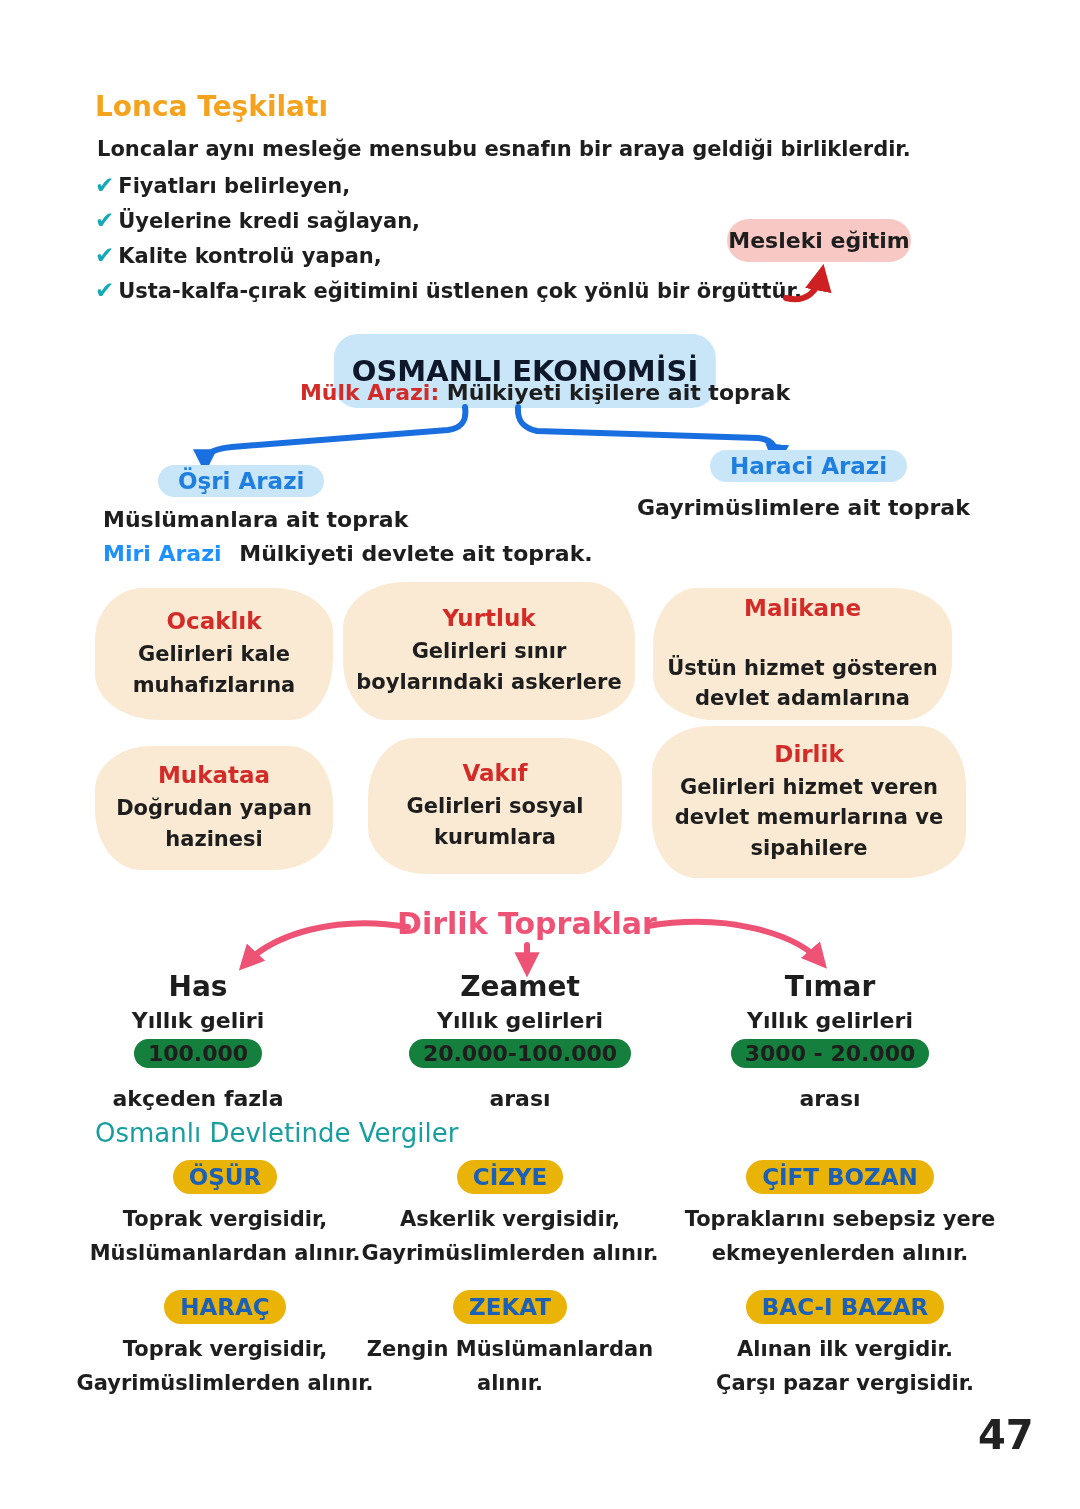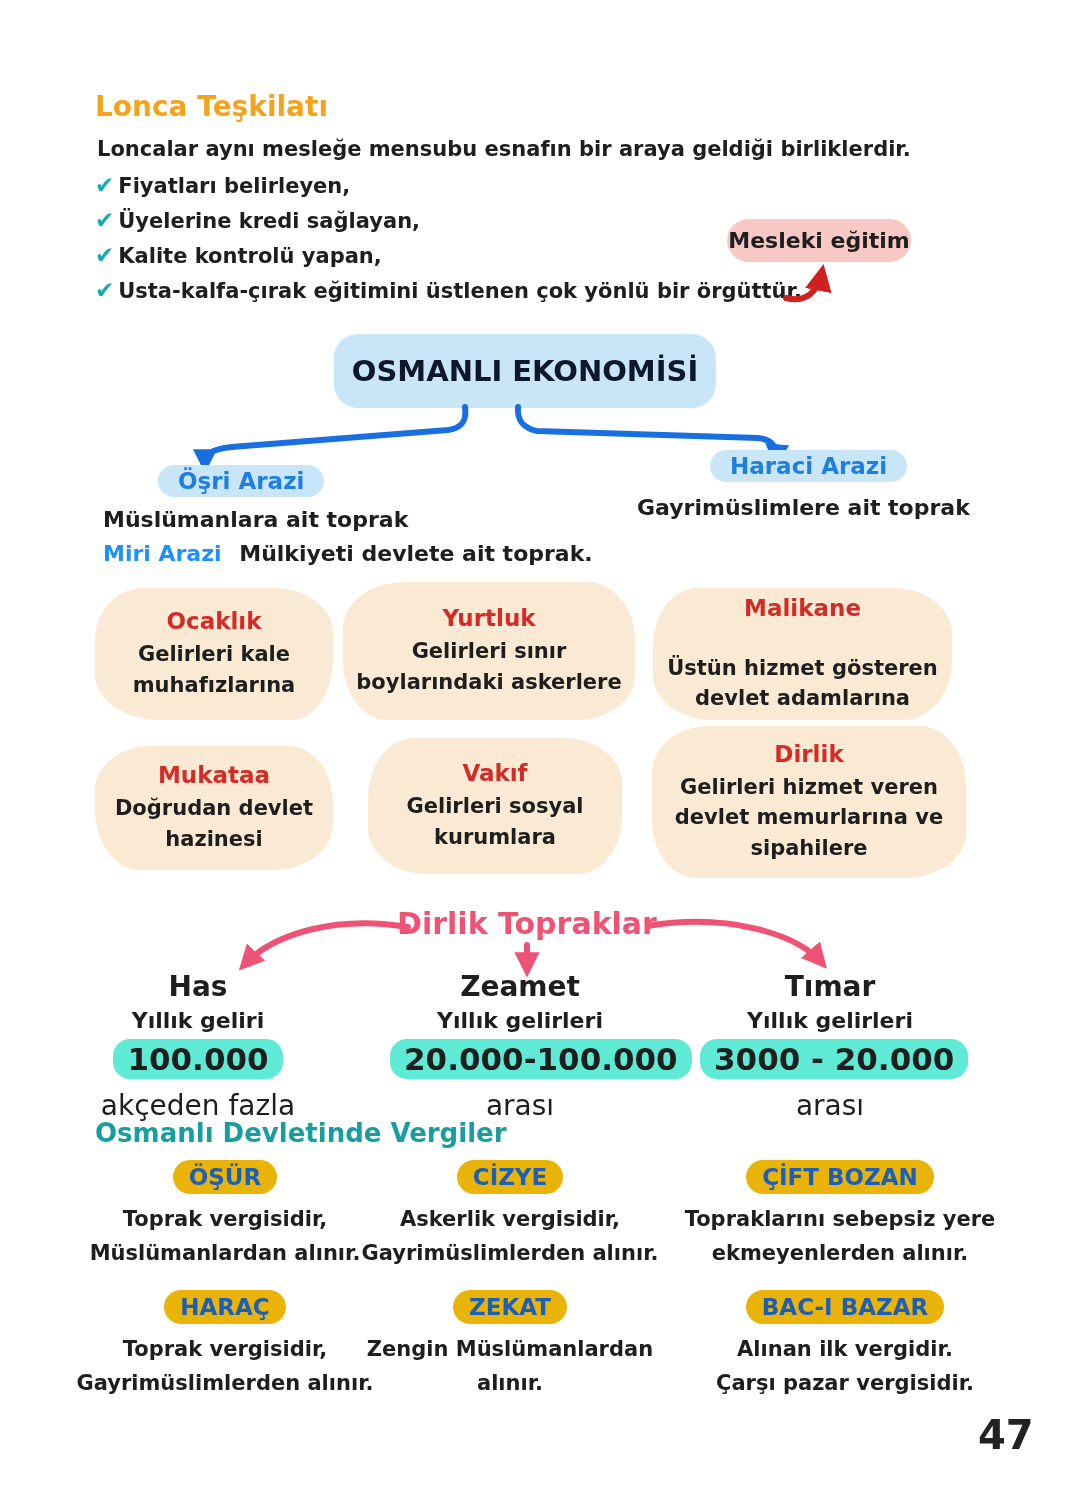--- a/index.html
+++ b/index.html
@@ -59,28 +59,28 @@
   .pbox-2 { left:653px; top:588px; width:299px; height:132px; border-radius:44px 58px 48px 62px / 58px 46px 60px 44px;gap:27px; }
   .pbox-3 { left:95px;  top:746px; width:238px; height:124px; border-radius:56px 44px 60px 46px / 44px 58px 46px 60px; }
   .pbox-4 { left:368px; top:738px; width:254px; height:136px; border-radius:46px 60px 44px 58px / 60px 44px 58px 46px; }
   .pbox-5 { left:652px; top:726px; width:314px; height:152px; border-radius:58px 46px 62px 44px / 46px 60px 44px 58px; }
 
   
   .dirlik-title { left:527px; top:906px; transform:translateX(-50%); font-size:30px; font-weight:bold; color:#ee5375; white-space:nowrap; }
   .dcol { text-align:center; }
   .dcol .nm { font-size:28px; font-weight:bold; }
   .dcol .l1 { font-size:22px; font-weight:bold; margin-top:5px; }
-  .dcol .amt { display:inline-block; background:#5eead4; border-radius:17px; padding:2px 14px; font-size:31px; font-weight:bold; margin-top:6px; white-space:nowrap; }
-  .dcol .l2 { font-size:28px; font-weight:normal; margin-top:10px; }
+  .dcol .amt { display:inline-block; background:#15803d; border-radius:17px; padding:2px 14px; font-size:22px; font-weight:bold; margin-top:6px; white-space:nowrap; }
+  .dcol .l2 { font-size:22px; font-weight:bold; margin-top:18px; }
   .dcol-0 { left:93px;  top:970px; width:210px; }
   .dcol-1 { left:390px; top:970px; width:260px; }
   .dcol-2 { left:700px; top:970px; width:260px; }
 
   
-  .verg-title { left:95px; top:1118px; font-size:26px; font-weight:bold; color:#189e9e; }
+  .verg-title { left:95px; top:1118px; font-size:26px; font-weight:normal; color:#189e9e; }
   .tax { text-align:center; }
   .tax .pill {
     display:inline-block; background:#eab308; color:#1a5fb8;
     font-size:23px; font-weight:bold; padding:4px 16px; border-radius:20px; white-space:nowrap;
   }
   .tax .dsc { margin-top:9px; font-size:21px; font-weight:bold; line-height:1.6; white-space:pre-line; color:#1e1e1e; }
   .tax-r1-0 { left:65px;  top:1160px; width:320px; }
   .tax-r1-1 { left:355px; top:1160px; width:310px; }
   .tax-r1-2 { left:672px; top:1160px; width:336px; }
   .tax-r2-0 { left:65px;  top:1290px; width:320px; }
@@ -121,20 +121,24 @@
   <svg class="abs" style="left:782px; top:258px;" width="58" height="48" viewBox="0 0 58 48">
     <defs>
       <marker id="arrR" viewBox="0 0 10 10" refX="7" refY="5" markerWidth="4.5" markerHeight="4.5" orient="auto-start-reverse">
         <path d="M0,0 L10,5 L0,10 z" fill="#ce2020"></path>
       </marker>
     </defs>
     <path d="M4,40 C24,45 36,34 40,14" fill="none" stroke="#ce2020" stroke-width="6" stroke-linecap="round" marker-end="url(#arrR)"></path>
   </svg>
 
   <div class="abs eko-title">OSMANLI EKONOMİSİ</div>
+  <div class="abs mulk-line">
+    <span class="red-label">Mülk Arazi:</span>
+    <span>Mülkiyeti kişilere ait toprak</span>
+  </div>
 
   <svg class="abs" style="left:80px; top:404px;" width="840" height="80" viewBox="0 0 840 80">
     <defs>
       <marker id="arrB" viewBox="0 0 10 10" refX="7" refY="5" markerWidth="4" markerHeight="4" orient="auto-start-reverse">
         <path d="M0,0 L10,5 L0,10 z" fill="#1a6fe0"></path>
       </marker>
     </defs>
     <path d="M385,3 C387,17 382,24 368,26 L152,43 C130,45 125,51 125,62" fill="none" stroke="#1a6fe0" stroke-width="6" stroke-linecap="round" stroke-linejoin="round" marker-end="url(#arrB)"></path>
     <path d="M438,3 C437,17 443,24 457,27 L678,34 C694,36 697,44 696,57" fill="none" stroke="#1a6fe0" stroke-width="6" stroke-linecap="round" stroke-linejoin="round" marker-end="url(#arrB)"></path>
   </svg>
@@ -155,21 +159,21 @@
   <div class="abs pbox pbox-1">
     <div class="ttl">Yurtluk</div>
     <div class="dsc">Gelirleri sınır boylarındaki askerlere</div>
   </div>
   <div class="abs pbox pbox-2">
     <div class="ttl">Malikane</div>
     <div class="dsc">Üstün hizmet gösteren devlet adamlarına</div>
   </div>
   <div class="abs pbox pbox-3">
     <div class="ttl">Mukataa</div>
-    <div class="dsc">Doğrudan devlet hazinesi</div>
+    <div class="dsc">Doğrudan yapan hazinesi</div>
   </div>
   <div class="abs pbox pbox-4">
     <div class="ttl">Vakıf</div>
     <div class="dsc">Gelirleri sosyal kurumlara</div>
   </div>
   <div class="abs pbox pbox-5">
     <div class="ttl">Dirlik</div>
     <div class="dsc">Gelirleri hizmet veren devlet memurlarına ve sipahilere</div>
   </div>
 

